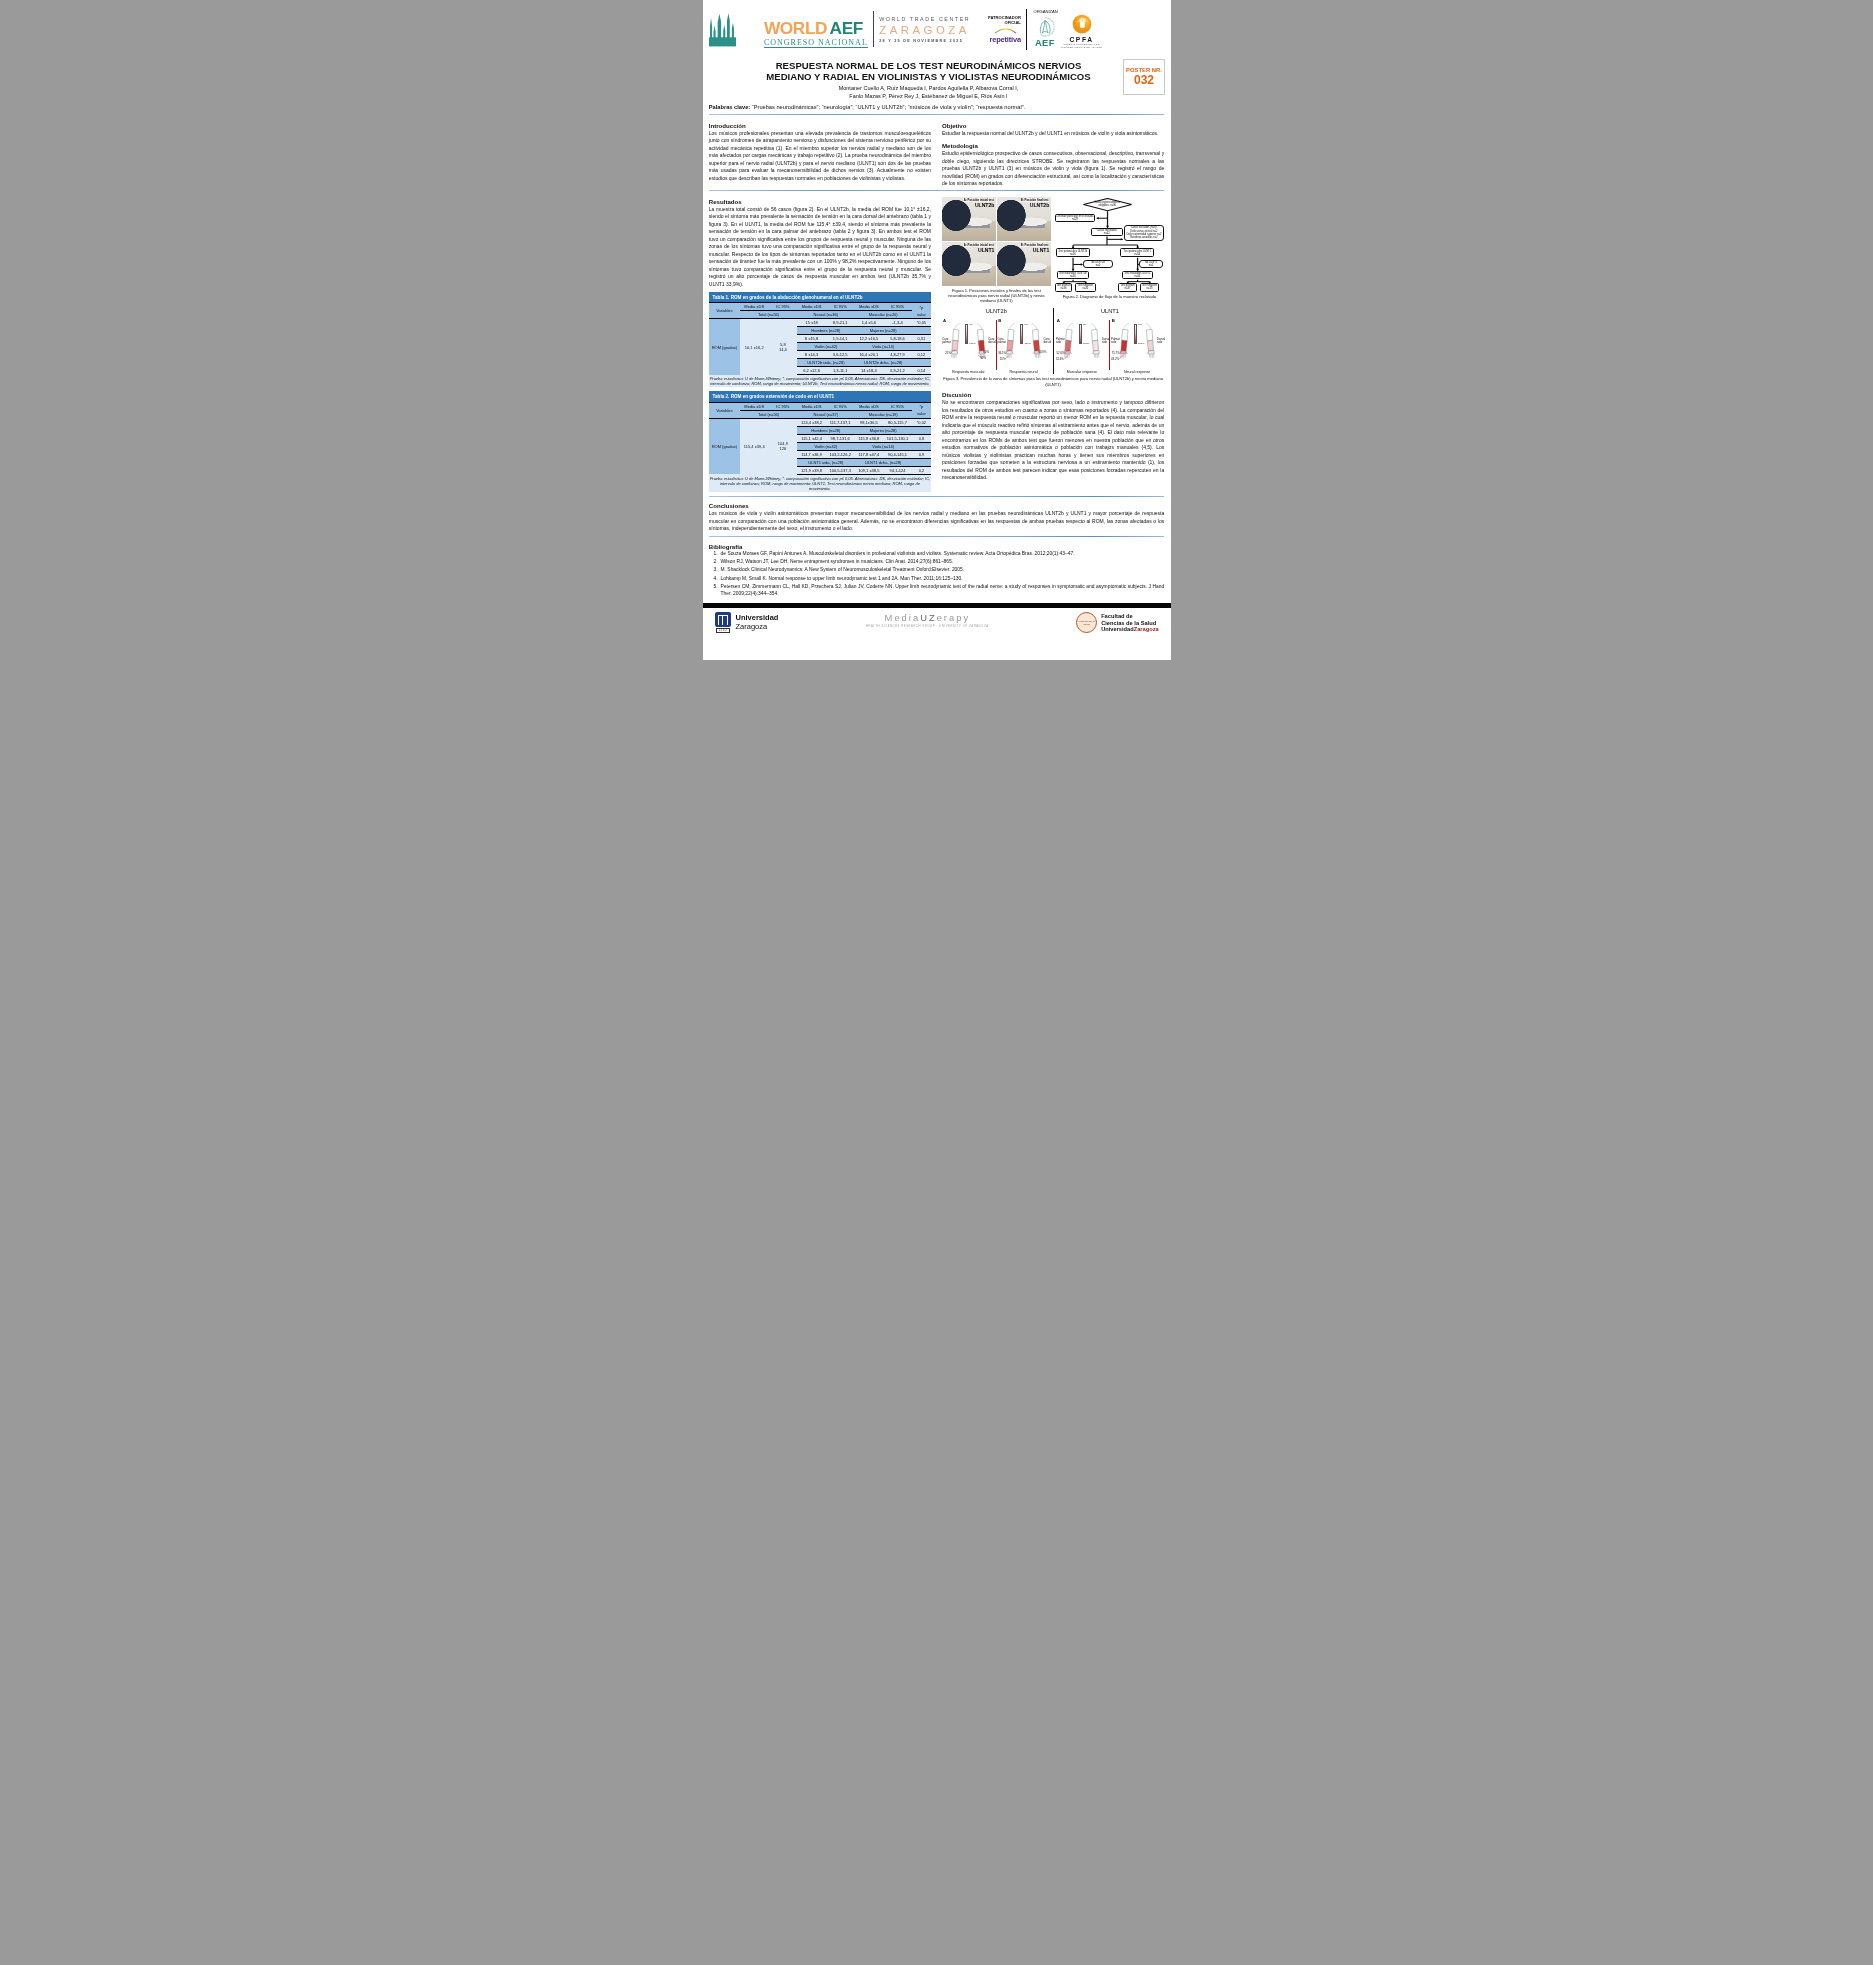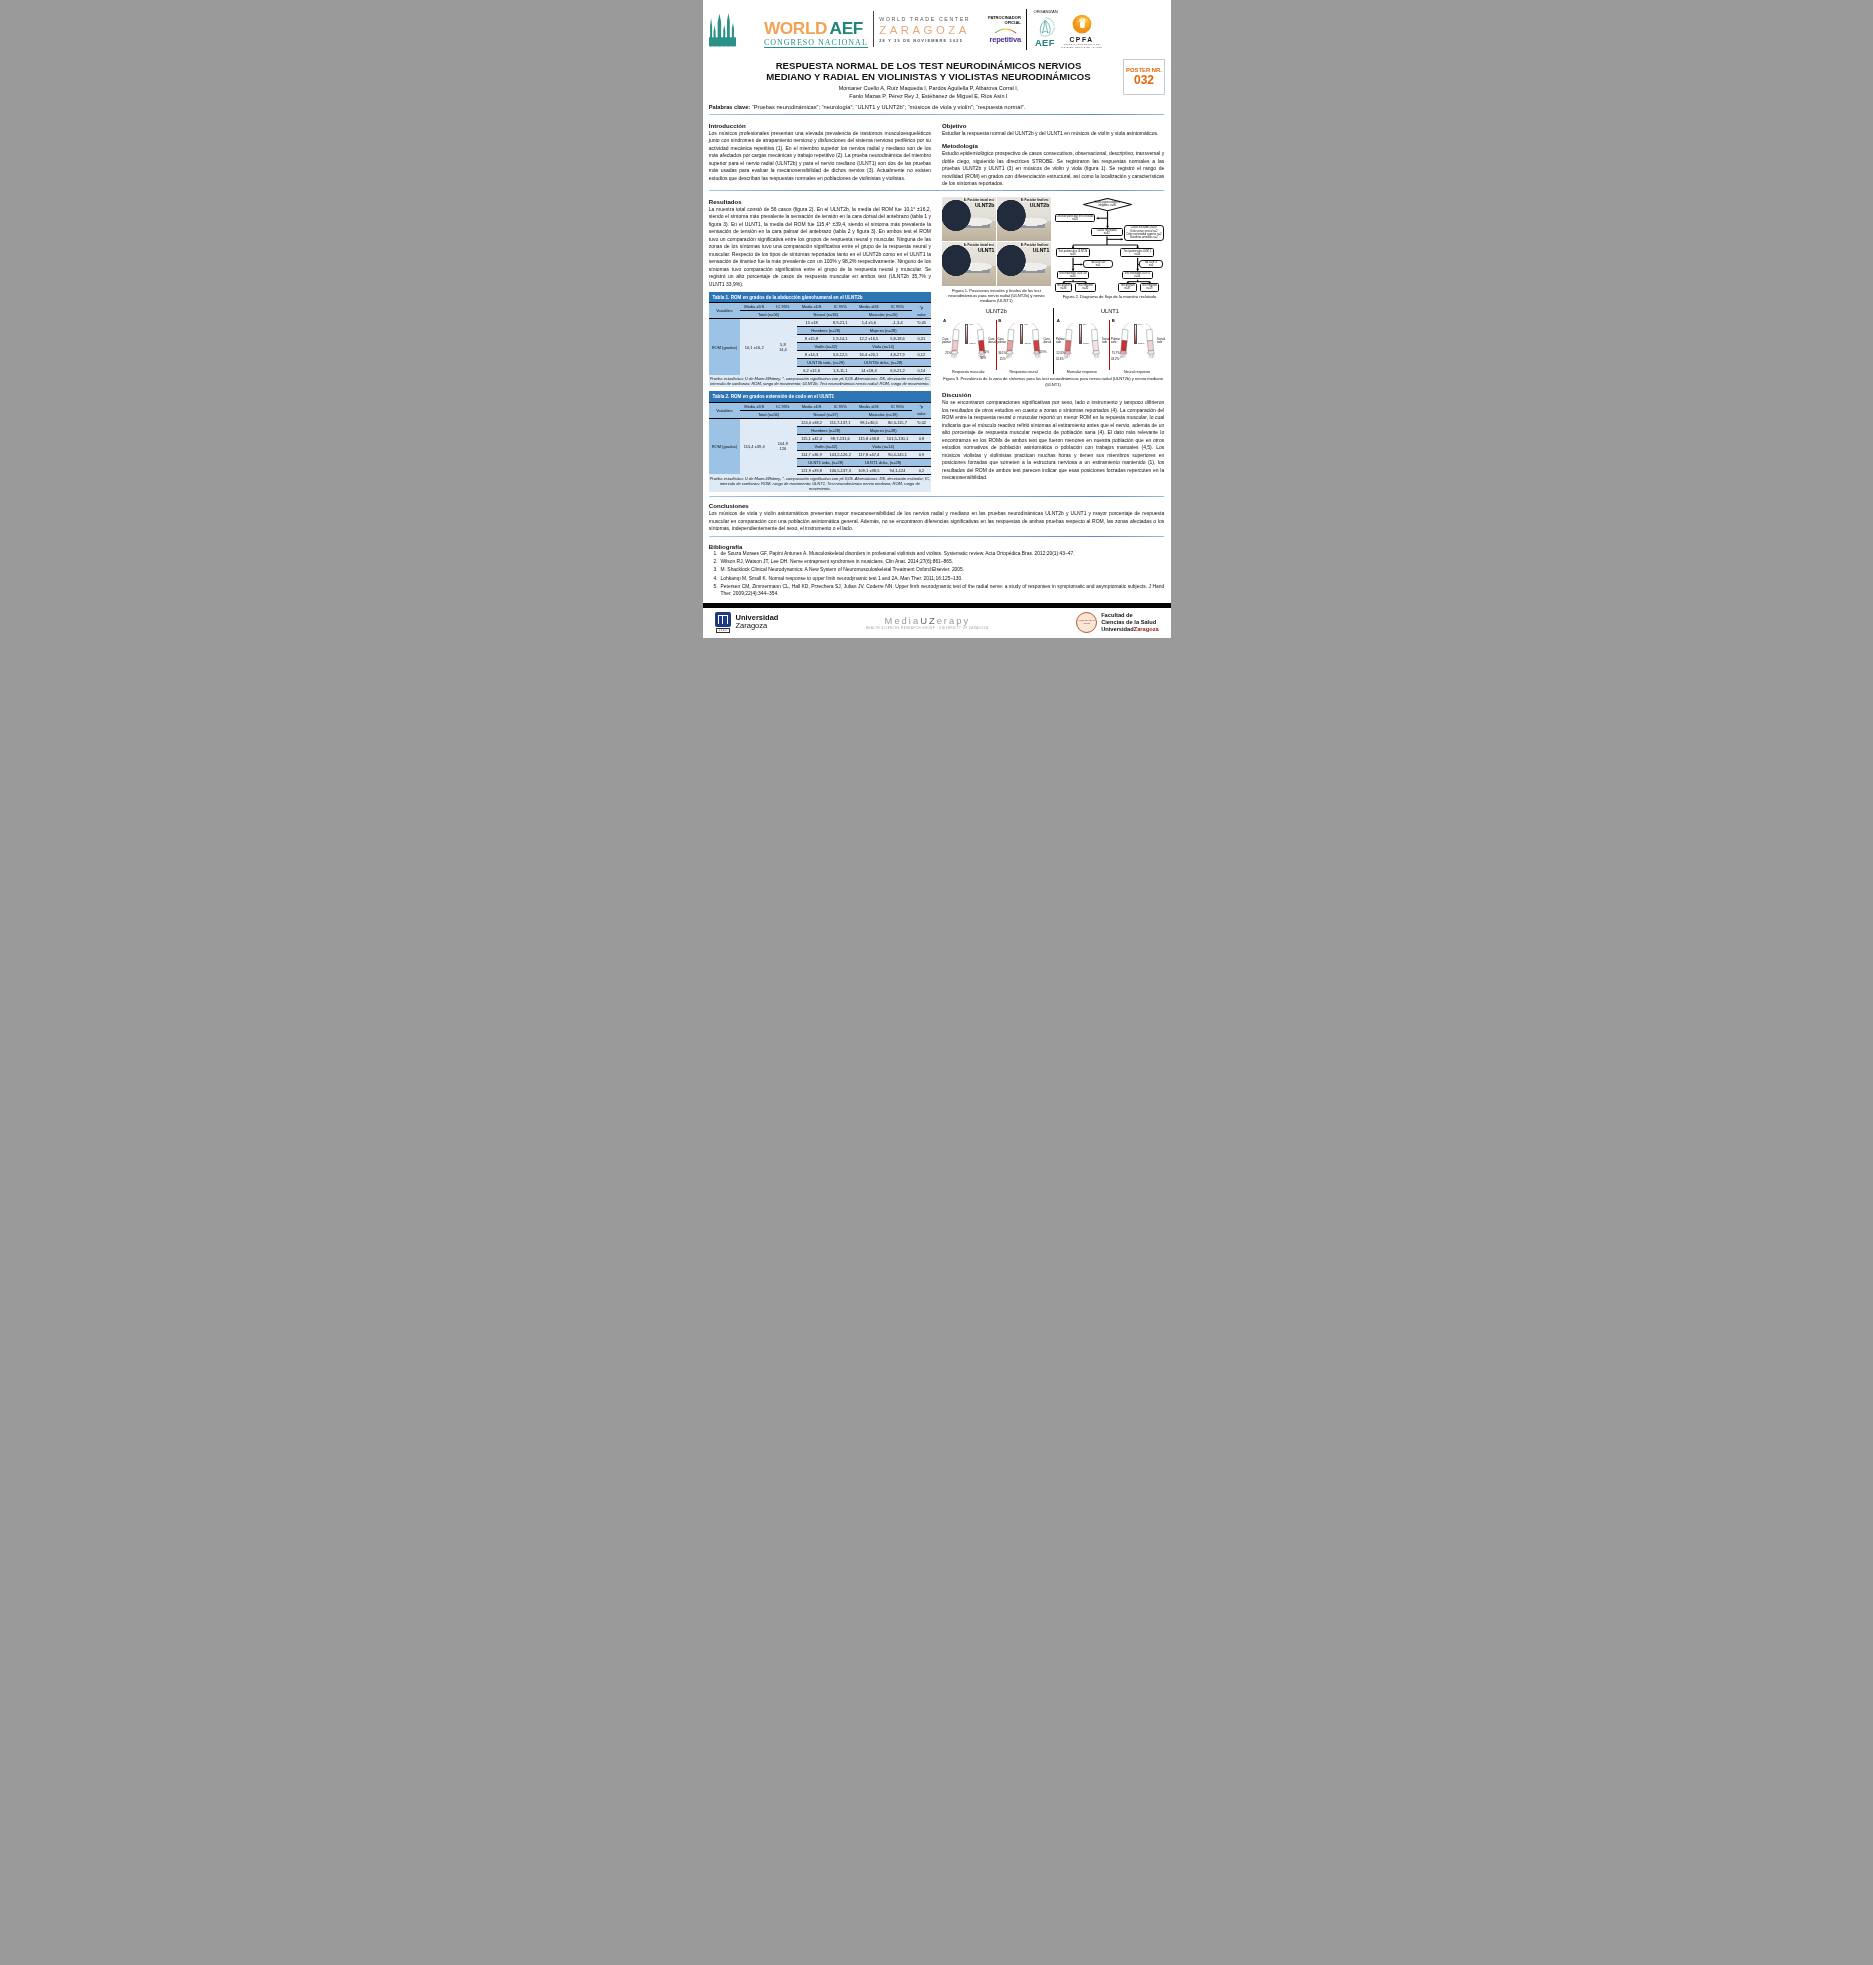--- a/index.html
+++ b/index.html
@@ -133,21 +133,21 @@
   tr.lastdata td.tdd,tr.lastdata td.tdl{border-bottom:1px solid #000}
   td.tfoot{background:#DEEBF7;font-style:italic;text-align:justify;font-size:3.8px;padding:1.6px 2.4px;line-height:1.35}
 
   
   .fullsec{padding:0.8px 6.3px}
   ol.biblio{margin:0.8px 0 0 10.2px;font-size:4.9px;line-height:1.42;text-align:justify}
   ol.biblio li{padding-left:1.6px;margin-bottom:1.2px}
 
   
   .black-bar{height:4.3px;background:#050505;margin-top:3.9px}
-  .pfooter{display:flex;align-items:center;justify-content:space-between;padding:4.7px 11.8px 5.5px;height:30px}
+  .pfooter{display:flex;align-items:flex-start;justify-content:space-between;padding:4.7px 11.8px 5.5px;height:52px}
   .uz{display:flex;align-items:center;gap:3.9px}
   .uz-emblem{width:17.3px;height:20.4px;display:flex;flex-direction:column;align-items:center;gap:0.8px}
   .uz-shield{width:15.7px;height:15px;background:#1d3a85;border-radius:2px;position:relative}
   .uz-shield:before{content:"";position:absolute;left:2.8px;top:2.8px;width:10.2px;height:9.4px;
      background:
        linear-gradient(#fff,#fff) 0 0/1.2px 100% no-repeat,
        linear-gradient(#fff,#fff) 4.5px 0/1.2px 100% no-repeat,
        linear-gradient(#fff,#fff) 9px 0/1.2px 100% no-repeat,
        linear-gradient(#fff,#fff) 0 0/100% 1.2px no-repeat}
   .uz-year{font-size:2.6px;letter-spacing:0.8px;border:0.4px solid #333;padding:0 1.2px}

